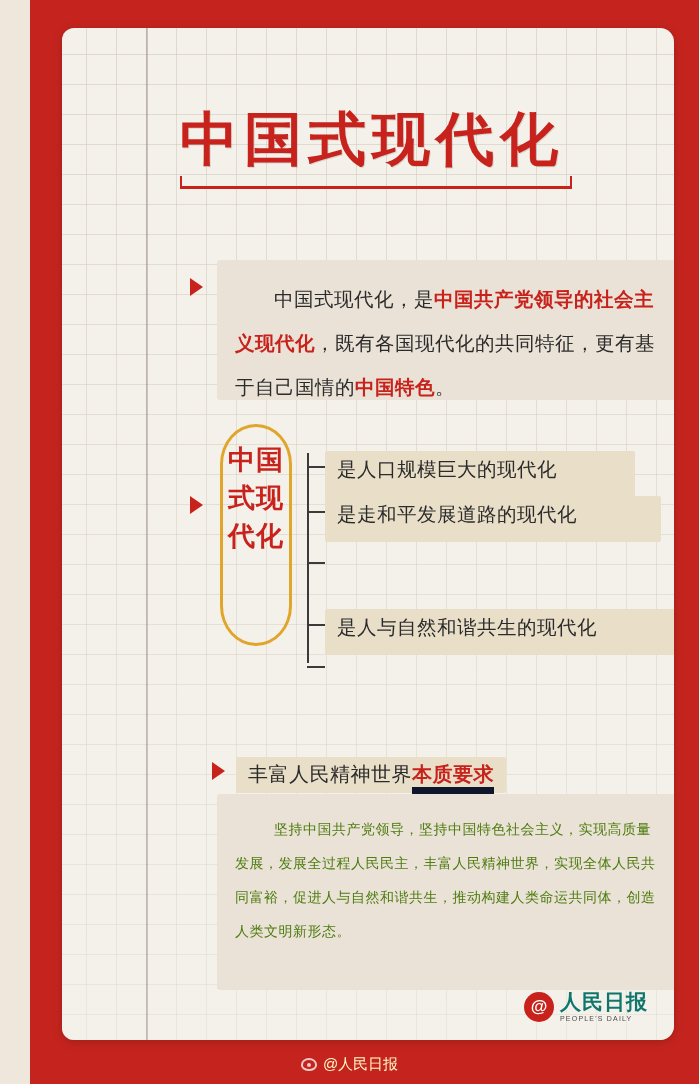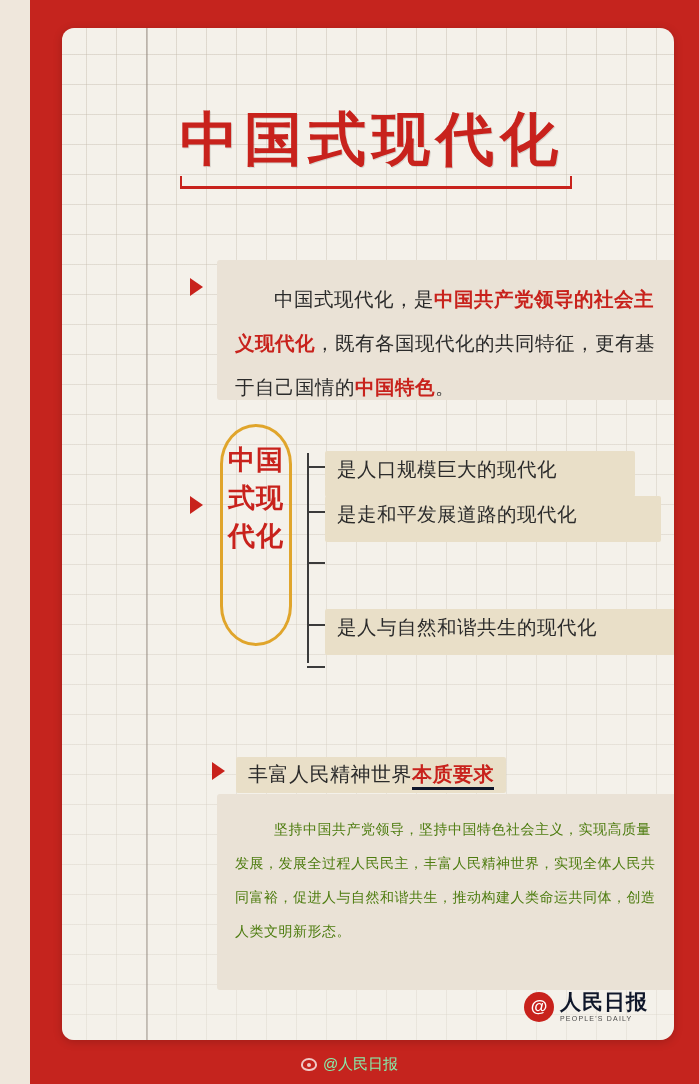--- a/index.html
+++ b/index.html
@@ -182,21 +182,21 @@
     padding: 4px 12px 5px 12px;
     font-family: "DejaVu Serif", "Liberation Serif", serif;
     font-size: 20px;
     color: #2b2b2b;
     letter-spacing: 0.5px;
     border-radius: 2px;
   }
   .sec2-head .strong {
     color: #c8221c;
     font-weight: 700;
-    border-bottom: 3px solid #0f172a;
+    border-bottom: 8px solid #0f172a;
     padding-bottom: 1px;
   }
 
   .box2 {
     position: absolute;
     left: 155px; top: 766px;
     width: 466px; height: 196px;
     background: #eae2d6;
     border-radius: 3px;
   }
@@ -227,33 +227,33 @@
     font-size: 17px;
     font-weight: bold;
     display: flex; align-items: center; justify-content: center;
     font-family: "Liberation Sans", sans-serif;
   }
   .logo-text {
     display: flex; flex-direction: column; line-height: 1;
   }
   .logo-cn {
     font-family: "DejaVu Serif", "Liberation Serif", serif;
-    font-size: 21px; font-weight: 700; color: #0f172a; letter-spacing: 1px;
+    font-size: 21px; font-weight: 700; color: #0f766e; letter-spacing: 1px;
   }
   .logo-en {
     font-family: "Liberation Sans", sans-serif;
     font-size: 7px; color: #4a4a4a; letter-spacing: 1.2px; margin-top: 3px;
   }
 
   
   .footer {
     position: absolute;
     left: 0; right: 0; bottom: 10px;
     text-align: center;
-    color: #86efac;
+    color: #fef9c3;
     font-size: 15px;
     font-family: "Liberation Sans", sans-serif;
     display: flex;
     align-items: center;
     justify-content: center;
     gap: 6px;
   }
   .weibo-eye {
     display: inline-block;
     width: 16px; height: 13px;

